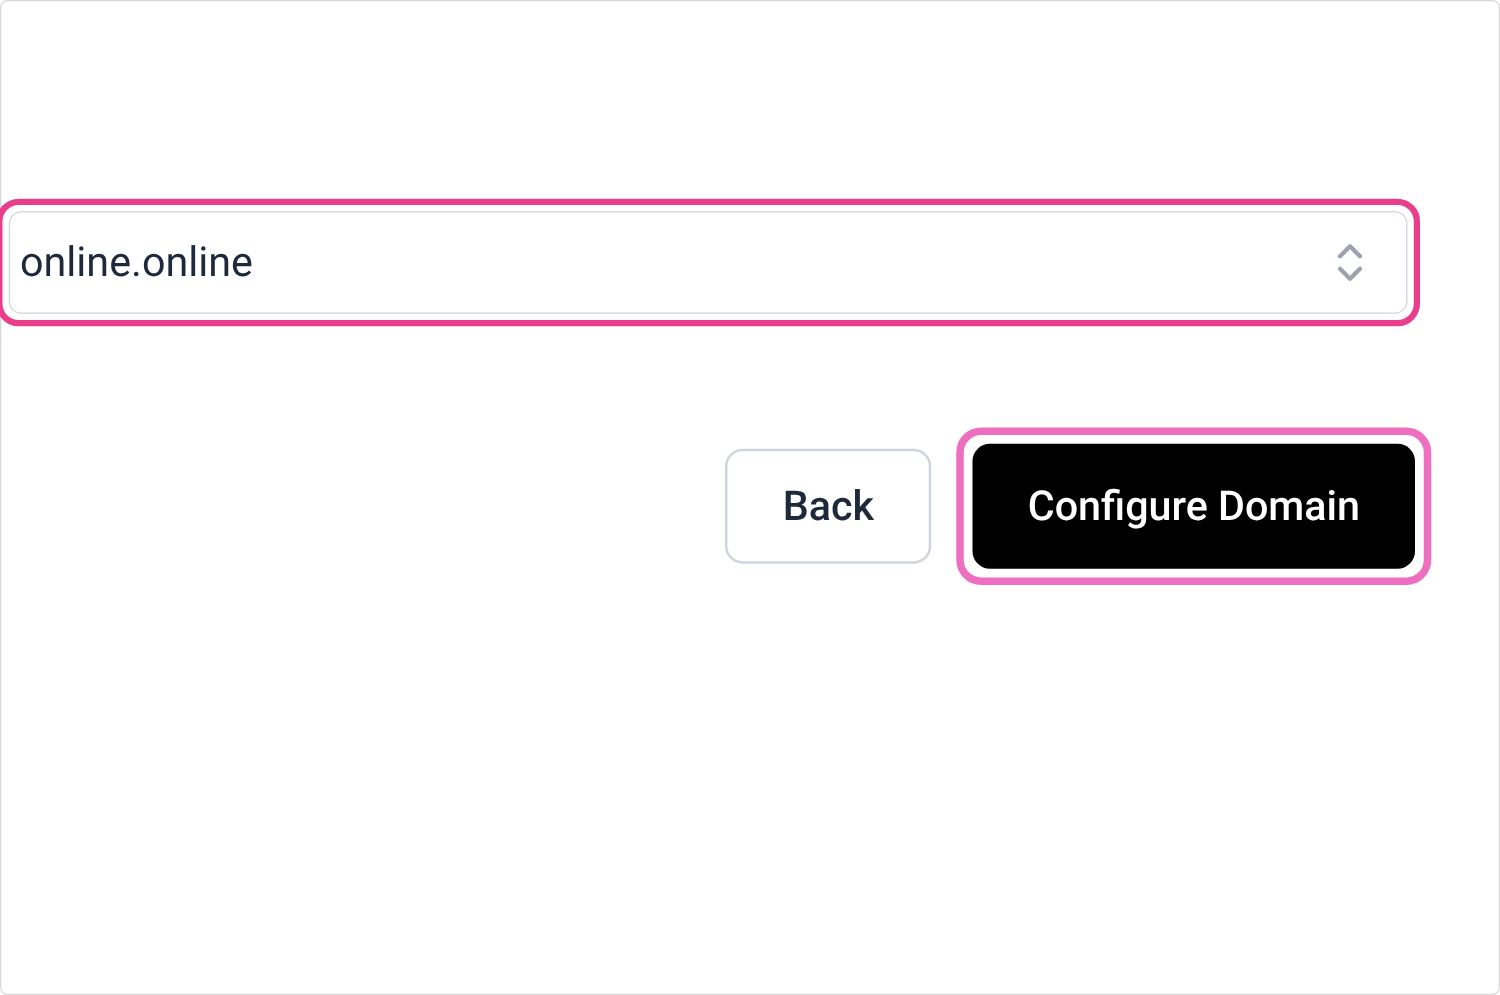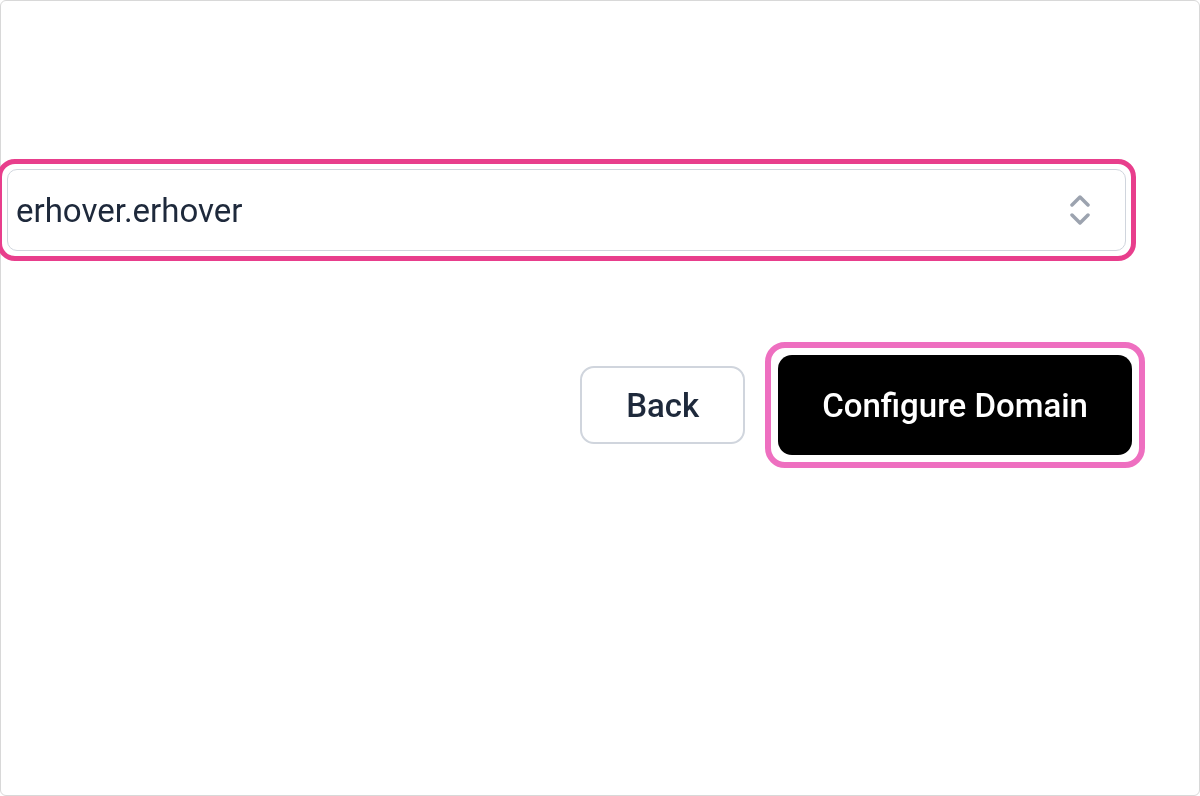--- a/index.html
+++ b/index.html
@@ -78,21 +78,21 @@
       top: 341px;
       left: 0;
       width: 1144px;
       display: flex;
       justify-content: flex-end;
       align-items: center;
       gap: 20px;
       padding-right: 0;
     }
     .back-button {
-      height: 78px;
+      height: 92px;
       padding: 0 44px;
       border: 2px solid #d0d5dd;
       border-radius: 14px;
       background: #ffffff;
       color: #1e293b;
       font-size: 33px;
       font-weight: 500;
       cursor: pointer;
       font-family: inherit;
     }
@@ -115,21 +115,21 @@
       font-family: inherit;
     }
   </style>
 </head>
 <body>
 
 <div class="container">
 
   <div class="domain-select">
     <div class="domain-select-inner"></div>
-    <span class="domain-value">erhover.erhover</span>
+    <span class="domain-value">online.online</span>
     <span class="chevrons-icon">
       <svg width="24" height="14" viewBox="0 0 24 14">
         <path d="M4 10 L12 2 L20 10" stroke="#9ca3af" stroke-width="3.5" fill="none" stroke-linecap="round" stroke-linejoin="round"></path>
       </svg>
       <svg width="24" height="14" viewBox="0 0 24 14">
         <path d="M4 4 L12 12 L20 4" stroke="#9ca3af" stroke-width="3.5" fill="none" stroke-linecap="round" stroke-linejoin="round"></path>
       </svg>
     </span>
   </div>
 

